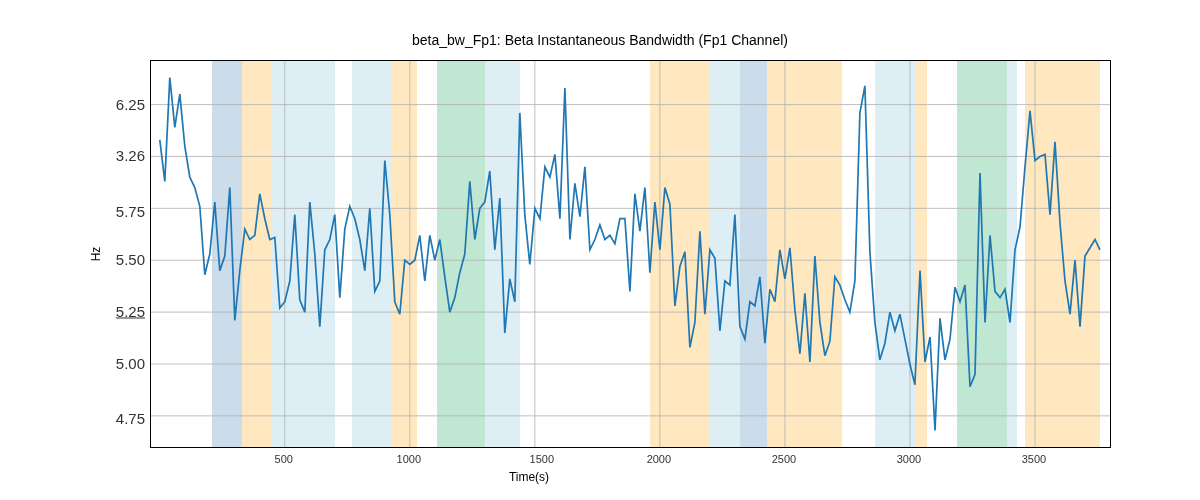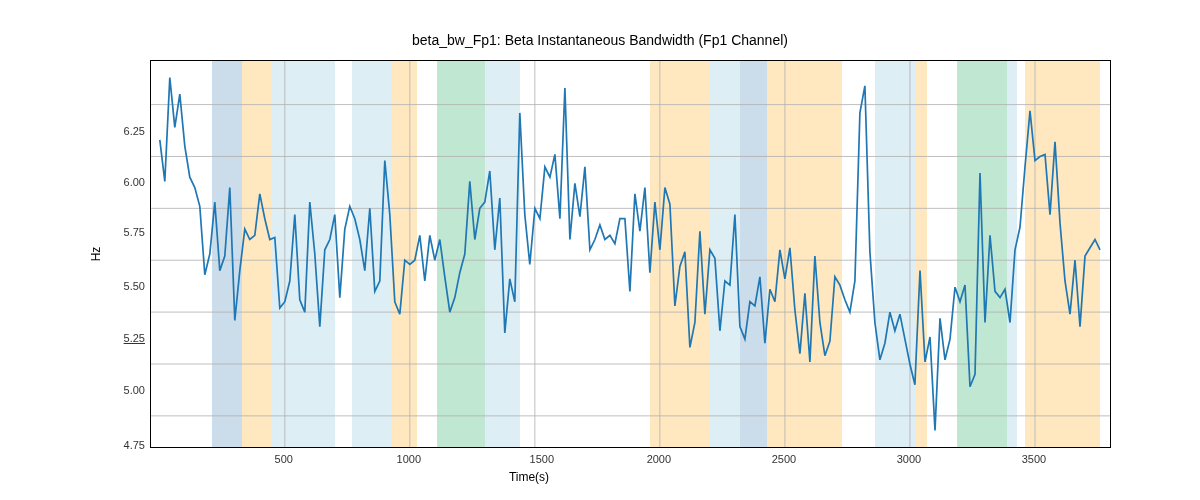--- a/index.html
+++ b/index.html
@@ -42,24 +42,23 @@
     bottom: 16px;
     left: 0;
     width: 1058px;
     text-align: center;
     font-size: 12px;
     color: #000;
   }
   .ytick {
     position: absolute;
     right: 1055px;
-    font-size: 11px;
+    font-size: 15px;
     color: #333;
     transform: translateY(-50%);
-    margin-top: 27px;
   }
   .xtick {
     position: absolute;
     top: 453px;
     font-size: 11px;
     color: #333;
     transform: translateX(-50%);
   }
   .plot-svg {
     position: absolute;
@@ -137,22 +136,22 @@
   <svg class="plot-svg" id="line-svg">
       <path class="dataline" d="M8.8 78.9 L13.8 120.4 L18.8 16.6 L23.8 66.4 L28.8 33.2 L33.8 85.1 L38.8 116.2 L43.8 126.6 L48.8 145.3 L53.8 213.8 L58.8 193.0 L63.8 141.1 L68.8 209.6 L73.8 195.1 L78.8 126.6 L83.8 259.4 L88.8 209.6 L93.8 168.1 L98.8 178.5 L103.8 174.3 L108.8 132.8 L113.8 157.7 L118.8 178.5 L123.8 176.4 L128.8 247.0 L133.8 240.7 L138.8 220.0 L143.8 153.6 L148.8 238.7 L153.8 251.1 L158.8 141.1 L163.8 193.0 L168.8 265.6 L173.8 188.8 L178.8 178.5 L183.8 153.6 L188.8 236.6 L193.8 168.1 L198.8 145.3 L203.8 157.7 L208.8 178.5 L213.8 209.6 L218.8 147.3 L223.8 230.4 L228.8 220.0 L233.8 99.6 L238.8 153.6 L243.8 240.7 L248.8 253.2 L253.8 199.2 L258.8 203.4 L263.8 199.2 L268.8 174.3 L273.8 220.0 L278.8 174.3 L283.8 199.2 L288.8 178.5 L293.8 215.8 L298.8 251.1 L303.8 236.6 L308.8 211.7 L313.8 193.0 L318.8 120.4 L323.8 178.5 L328.8 147.3 L333.8 141.1 L338.8 110.0 L343.8 188.8 L348.8 137.0 L353.8 271.9 L358.8 217.9 L363.8 240.7 L368.8 51.9 L373.8 153.6 L378.8 203.4 L383.9 147.3 L388.9 157.7 L393.9 105.8 L398.9 116.2 L403.9 93.4 L408.9 157.7 L413.9 27.0 L418.9 178.5 L423.9 122.4 L428.9 155.6 L433.9 105.8 L438.9 188.8 L443.9 178.5 L448.9 163.9 L453.9 178.5 L458.9 174.3 L463.9 182.6 L468.9 157.7 L473.9 157.7 L478.9 230.4 L483.9 132.8 L488.9 170.2 L493.9 126.6 L498.9 211.7 L503.9 141.1 L508.9 188.8 L513.9 126.6 L518.9 143.2 L523.9 244.9 L528.9 205.5 L533.9 190.9 L538.9 286.4 L543.9 261.5 L548.9 170.2 L553.9 253.2 L558.9 188.8 L563.9 197.2 L568.9 269.8 L573.9 220.0 L578.9 224.1 L583.9 153.6 L588.9 265.6 L593.9 278.1 L598.9 240.7 L603.9 244.9 L608.9 215.8 L613.9 282.2 L618.9 228.3 L623.9 240.7 L628.9 188.8 L633.9 217.9 L638.9 186.8 L643.9 249.0 L648.9 292.6 L653.9 232.4 L658.9 300.9 L663.9 195.1 L668.9 261.5 L673.9 294.7 L678.9 280.2 L683.9 215.8 L688.9 224.1 L693.9 238.7 L698.9 251.1 L703.9 220.0 L708.9 51.9 L713.9 24.9 L718.9 190.9 L723.9 261.5 L728.9 298.8 L733.9 282.2 L738.9 251.1 L743.9 269.8 L748.9 253.2 L753.9 278.1 L758.9 303.0 L763.9 323.7 L769.0 209.6 L774.0 300.9 L779.0 276.0 L784.0 369.4 L789.0 257.3 L794.0 298.8 L799.0 278.1 L804.0 226.2 L809.0 240.7 L814.0 224.1 L819.0 325.8 L824.0 313.4 L829.0 112.1 L834.0 261.5 L839.0 174.3 L844.0 230.4 L849.0 236.6 L854.0 228.3 L859.0 261.5 L864.0 188.8 L869.0 166.0 L874.0 105.8 L879.0 49.8 L884.0 99.6 L889.0 95.5 L894.0 93.4 L899.0 153.6 L904.0 80.9 L909.0 161.9 L914.0 220.0 L919.0 253.2 L924.0 199.2 L929.0 265.6 L934.0 195.1 L939.0 186.8 L944.0 178.5 L949.0 188.8 "></path>
     </svg>
 </div>
 
 <div id="ticks-layer">
     <div class="ytick" style="top: 418px;">4.75</div>
     <div class="ytick" style="top: 362.989px;">5.00</div>
     <div class="ytick" style="top: 311.108px; text-decoration: underline;">5.25</div>
     <div class="ytick" style="top: 259.226px;">5.50</div>
-    <div class="ytick" style="top: 205px;">5.75</div>
-    <div class="ytick" style="top: 155.462px;">6.00</div>
+    <div class="ytick" style="top: 211px;">5.75</div>
+    <div class="ytick" style="top: 155.462px;">3.26</div>
     <div class="ytick" style="top: 103.581px;">6.25</div>
     <div class="xtick" style="left: 283.785px;">500</div>
     <div class="xtick" style="left: 408.817px;">1000</div>
     <div class="xtick" style="left: 533.85px; margin-left: 8px;">1500</div>
     <div class="xtick" style="left: 658.883px;">2000</div>
     <div class="xtick" style="left: 783.915px;">2500</div>
     <div class="xtick" style="left: 908.948px;">3000</div>
     <div class="xtick" style="left: 1033.98px;">3500</div>
   </div>
 

